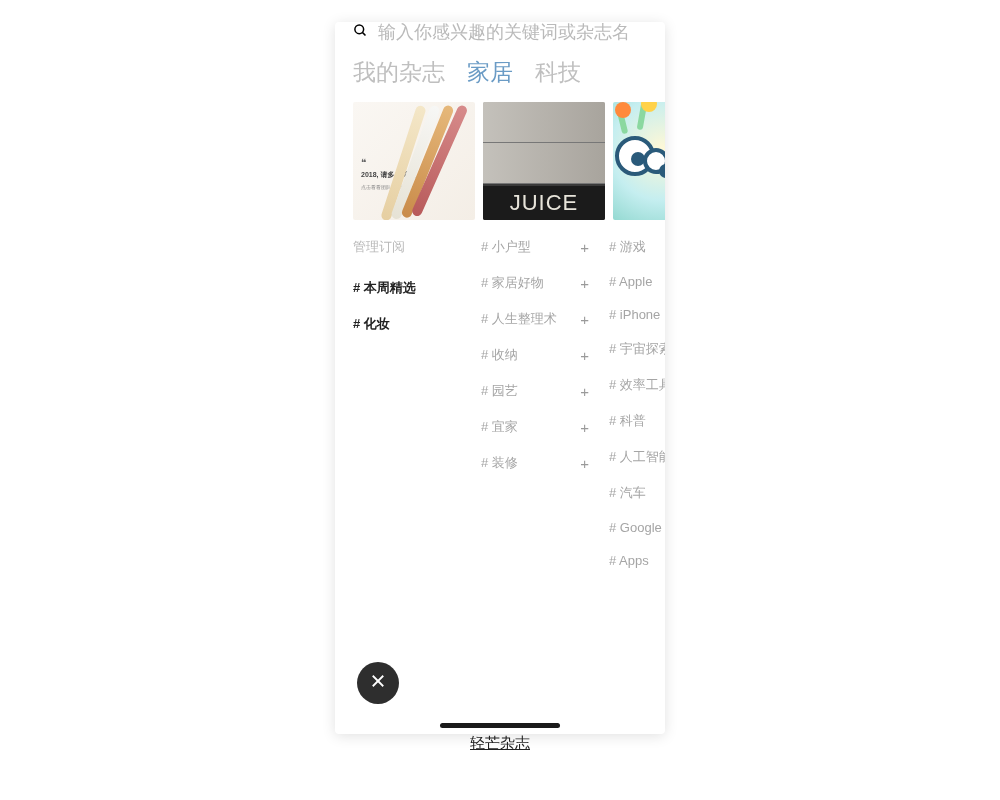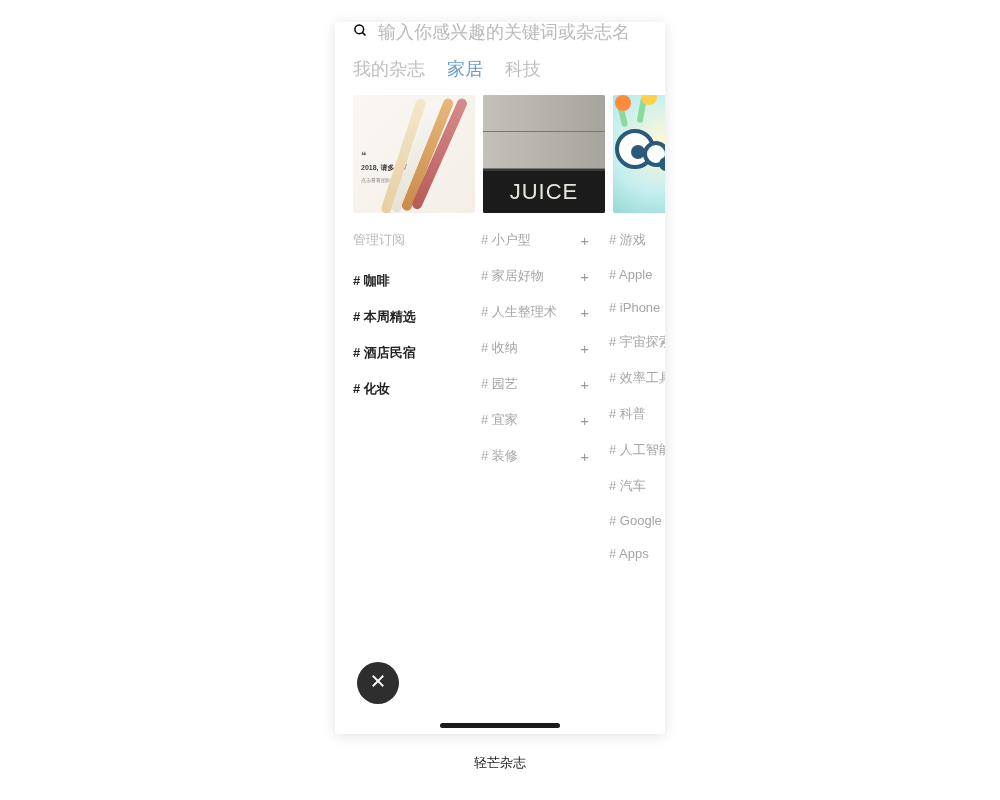--- a/index.html
+++ b/index.html
@@ -43,21 +43,21 @@
     outline: none;
     font-size: 18px;
     width: 100%;
     color: #999;
   }
   .searchbar input::placeholder { color: #bababa; }
   .tabs {
     display: flex;
     gap: 22px;
     padding: 6px 18px 14px 18px;
-    font-size: 18px;
+    font-size: 23px;
     font-weight: 400;
     color: #bfbfbf;
     overflow: hidden;
   }
   .tab.active { color: #6a9bc5; }
   .cards {
     display: flex;
     gap: 8px;
     padding-left: 18px;
     height: 118px;
@@ -98,21 +98,21 @@
   .card2 {
     background: linear-gradient(#b9b6b1 0%, #8d8a84 60%, #2a2a2a 100%);
     display:flex; flex-direction:column;
   }
   .card2 .shelf {
     flex:1;
     background: linear-gradient(90deg,#c4c1bb 0%,#a8a49d 100%);
     border-bottom: 1px solid #777;
   }
   .card2 .juice {
-    height:44px;
+    height:36px;
     background:#1b1b1b;
     display:flex; align-items:center; justify-content:center;
     font-family: Impact, "Arial Black", sans-serif;
     font-size:22px; letter-spacing:1px; color:#e7e4da;
     border-top: 2px solid #3a3a3a;
   }
   
   .card3 {
     background: radial-gradient(circle at 40% 40%, #fff8d6 0%, #c5eef0 50%, #7ed0c4 100%);
   }
@@ -161,23 +161,23 @@
     cursor:pointer;
   }
   .close-btn svg { width:18px; height:18px; stroke:#fff; stroke-width:2.4; }
 
   .home-indicator {
     position:absolute; bottom:6px; left:50%; transform:translateX(-50%);
     width:120px; height:5px; border-radius:3px; background:#1a1a1a;
   }
 
   .caption-below {
-    margin-top: 20px;
-    font-size: 13px;
+    font-size: 15px;
     color:#222;
+    text-decoration:underline;
   }
 </style>
 </head>
 <body>
 
 <div class="phone">
 
 
   <div class="searchbar">
     <span>
@@ -221,27 +221,21 @@
       <div class="big-eye" style="left:30px; top:46px; width:26px; height:26px;"></div>
 
     </div>
   </div>
 
   <div class="columns-scroll">
 
     <div class="col">
       <div class="header">管理订阅</div>
       <div class="item">
-          <span># 咖啡</span>
-        </div>
-      <div class="item">
           <span># 本周精选</span>
-        </div>
-      <div class="item">
-          <span># 酒店民宿</span>
         </div>
       <div class="item">
           <span># 化妆</span>
         </div>
     </div>
 
     <div class="col">
       <div class="item muted" style="padding-top:0;">
         <span># 小户型</span>
         <span class="plus">+</span>

